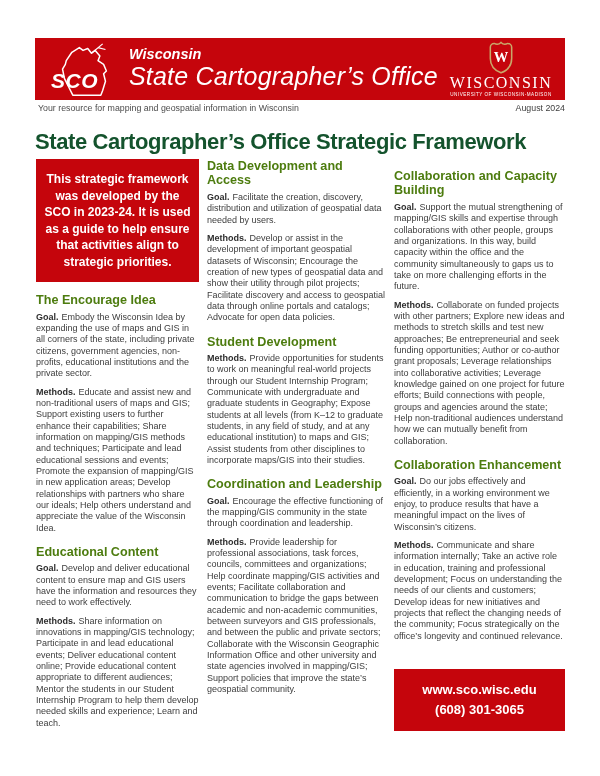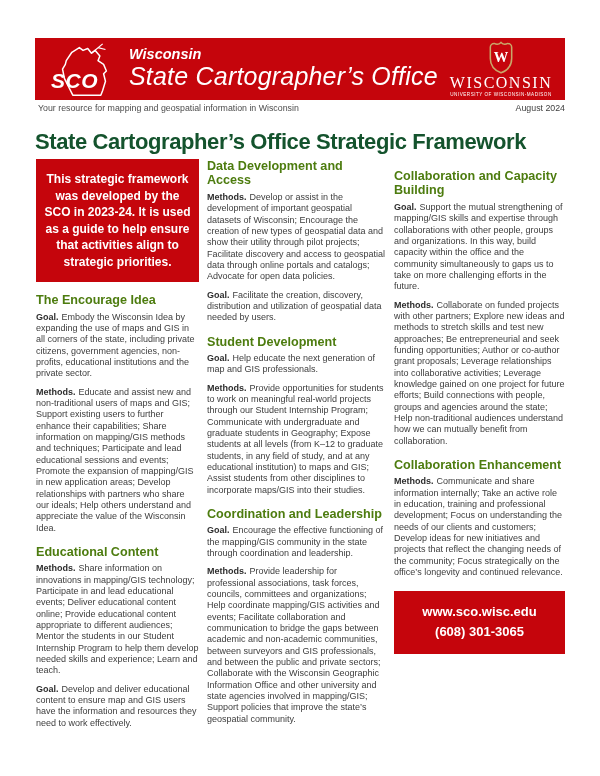--- a/index.html
+++ b/index.html
@@ -47,21 +47,21 @@
     text-align:center;padding:12px 7px;margin:4px 0 8px 0;
   }
   .sec-h{
     color:#4d7c0f;font-size:12.6px;font-weight:700;line-height:1.15;
     margin:11px 0 4px 0;
   }
   .para{font-size:9px;line-height:1.26;margin:0 0 7px 0;color:#3d3d3d;}
   .lead{font-weight:700;color:#2e2e2e;margin-right:3px;}
   .contact-box{
     background:#c5050c;color:#ffffff;text-align:center;font-weight:700;
-    padding:11px 4px;margin-top:13px;
+    padding:11px 4px;margin-top:27px;
   }
   .contact-line{font-size:13px;line-height:1.55;}
 </style>
 </head>
 <body>
 
 <div class="page">
 
   <div class="banner">
     <div class="sco-logo">
@@ -98,54 +98,54 @@
       <div class="callout">This strategic framework was developed by the SCO in 2023-24. It is used as a guide to help ensure that activities align to strategic priorities.</div>
 
       <section>
         <h2 class="sec-h">The Encourage Idea</h2>
         <p class="para"><b class="lead">Goal.</b><span>Embody the Wisconsin Idea by expanding the use of maps and GIS in all corners of the state, including private citizens, government agencies, non-profits, educational institutions and the private sector.</span></p>
         <p class="para"><b class="lead">Methods.</b><span>Educate and assist new and non-traditional users of maps and GIS; Support existing users to further enhance their capabilities; Share information on mapping/GIS methods and techniques; Participate and lead educational sessions and events; Promote the expansion of mapping/GIS in new application areas; Develop relationships with partners who share our ideals; Help others understand and appreciate the value of the Wisconsin Idea.</span></p>
       </section>
 
       <section>
         <h2 class="sec-h">Educational Content</h2>
+        <p class="para"><b class="lead">Goal.</b><span>Develop and deliver educational content to ensure map and GIS users have the information and resources they need to work effectively.</span></p>
         <p class="para"><b class="lead">Methods.</b><span>Share information on innovations in mapping/GIS technology; Participate in and lead educational events; Deliver educational content online; Provide educational content appropriate to different audiences; Mentor the students in our Student Internship Program to help them develop needed skills and experience; Learn and teach.</span></p>
-        <p class="para"><b class="lead">Goal.</b><span>Develop and deliver educational content to ensure map and GIS users have the information and resources they need to work effectively.</span></p>
       </section>
     </div>
 
     <div class="col col2">
       <section>
         <h2 class="sec-h" style="margin-top:4px;">Data Development and Access</h2>
+        <p class="para"><b class="lead">Goal.</b><span>Facilitate the creation, discovery, distribution and utilization of geospatial data needed by users.</span></p>
         <p class="para"><b class="lead">Methods.</b><span>Develop or assist in the development of important geospatial datasets of Wisconsin; Encourage the creation of new types of geospatial data and show their utility through pilot projects; Facilitate discovery and access to geospatial data through online portals and catalogs; Advocate for open data policies.</span></p>
-        <p class="para"><b class="lead">Goal.</b><span>Facilitate the creation, discovery, distribution and utilization of geospatial data needed by users.</span></p>
       </section>
 
       <section>
         <h2 class="sec-h">Student Development</h2>
-        <p class="para"><b class="lead">Goal.</b><span>Help educate the next generation of map and GIS professionals.</span></p>
         <p class="para"><b class="lead">Methods.</b><span>Provide opportunities for students to work on meaningful real-world projects through our Student Internship Program; Communicate with undergraduate and graduate students in Geography; Expose students at all levels (from K–12 to graduate students, in any field of study, and at any educational institution) to maps and GIS; Assist students from other disciplines to incorporate maps/GIS into their studies.</span></p>
       </section>
 
       <section>
         <h2 class="sec-h">Coordination and Leadership</h2>
         <p class="para"><b class="lead">Goal.</b><span>Encourage the effective functioning of the mapping/GIS community in the state through coordination and leadership.</span></p>
         <p class="para"><b class="lead">Methods.</b><span>Provide leadership for professional associations, task forces, councils, committees and organizations; Help coordinate mapping/GIS activities and events; Facilitate collaboration and communication to bridge the gaps between academic and non-academic communities, between surveyors and GIS professionals, and between the public and private sectors; Collaborate with the Wisconsin Geographic Information Office and other university and state agencies involved in mapping/GIS; Support policies that improve the state’s geospatial community.</span></p>
       </section>
     </div>
 
     <div class="col col3">
       <section>
         <h2 class="sec-h" style="margin-top:14px;">Collaboration and Capacity Building</h2>
         <p class="para"><b class="lead">Goal.</b><span>Support the mutual strengthening of mapping/GIS skills and expertise through collaborations with other people, groups and organizations. In this way, build capacity within the office and the community simultaneously to gaps us to take on more challenging efforts in the future.</span></p>
         <p class="para"><b class="lead">Methods.</b><span>Collaborate on funded projects with other partners; Explore new ideas and methods to stretch skills and test new approaches; Be entrepreneurial and seek funding opportunities; Author or co-author grant proposals; Leverage relationships into collaborative activities; Leverage knowledge gained on one project for future efforts; Build connections with people, groups and agencies around the state; Help non-traditional audiences understand how we can mutually benefit from collaboration.</span></p>
       </section>
 
       <section>
         <h2 class="sec-h">Collaboration Enhancement</h2>
+        <p class="para"><b class="lead">Goal.</b><span>Do our jobs effectively and efficiently, in a working environment we enjoy, to produce results that have a meaningful impact on the lives of Wisconsin’s citizens.</span></p>
         <p class="para"><b class="lead">Methods.</b><span>Communicate and share information internally; Take an active role in education, training and professional development; Focus on understanding the needs of our clients and customers; Develop ideas for new initiatives and projects that reflect the changing needs of the community; Focus strategically on the office’s longevity and continued relevance.</span></p>
       </section>
 
       <div class="contact-box">
         <div class="contact-line">www.sco.wisc.edu</div>
         <div class="contact-line">(608) 301-3065</div>
       </div>
     </div>
 
   </div>

